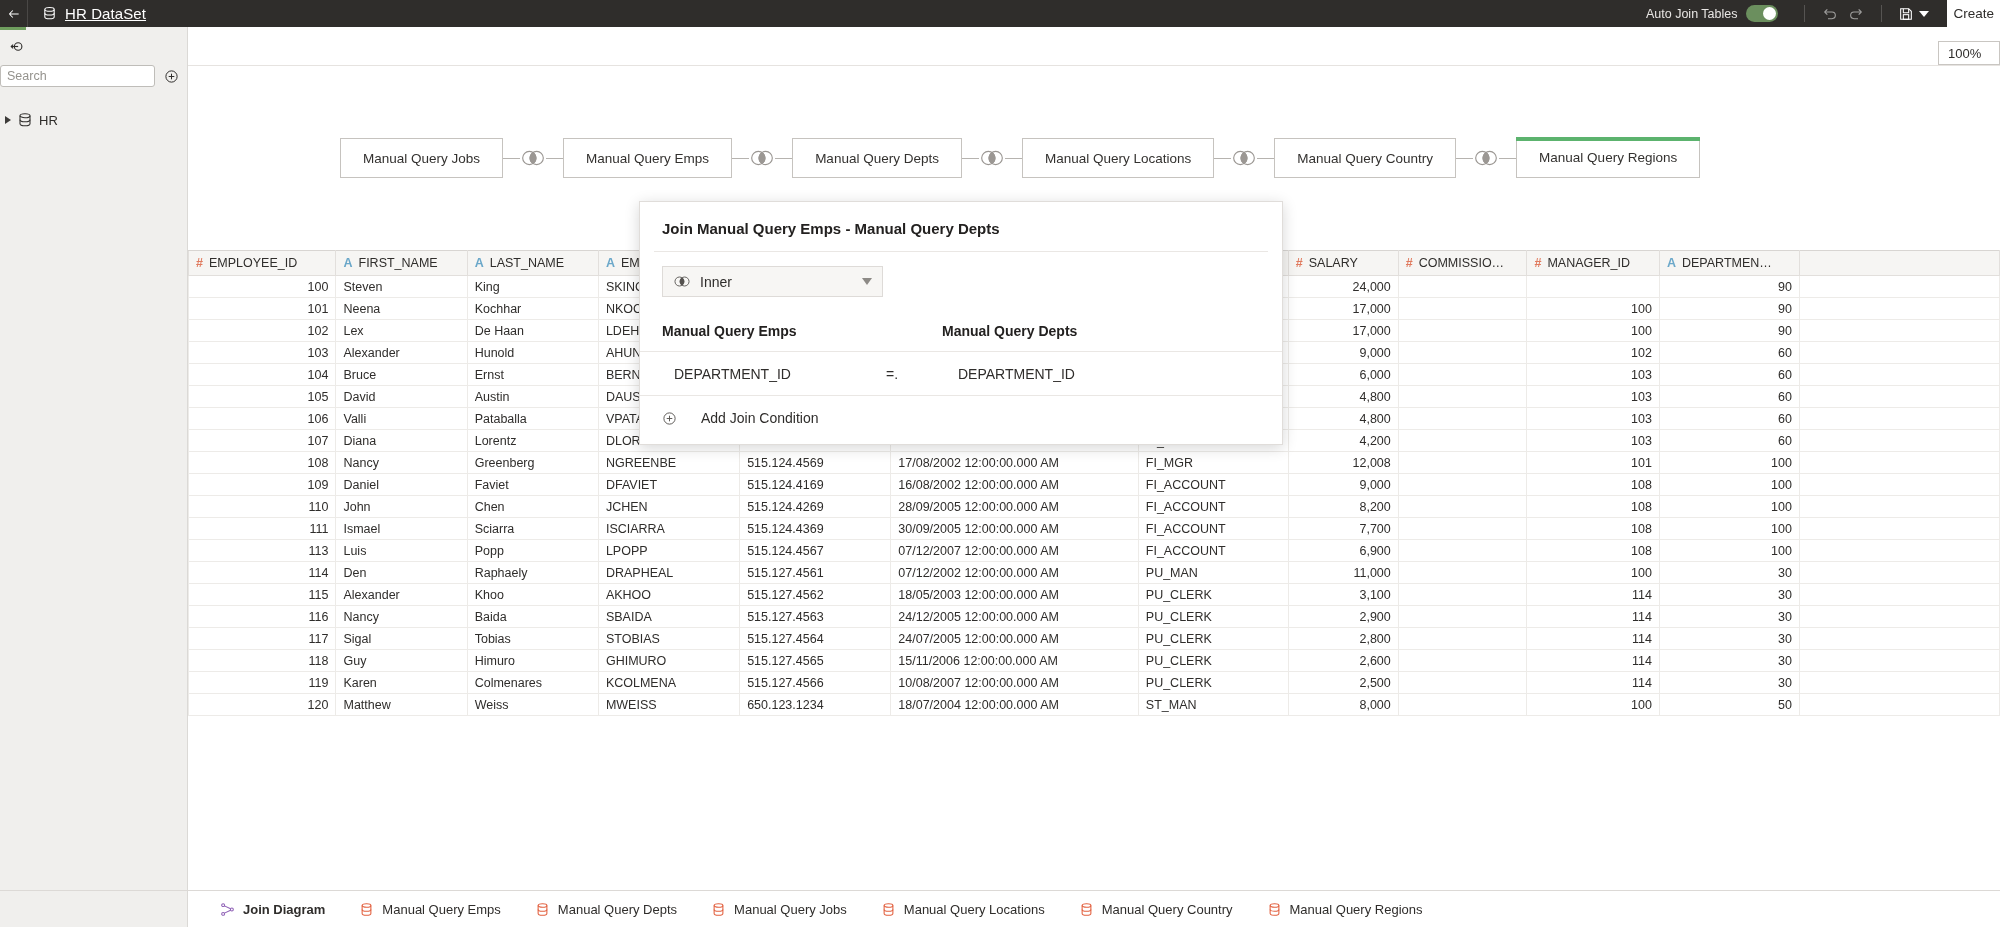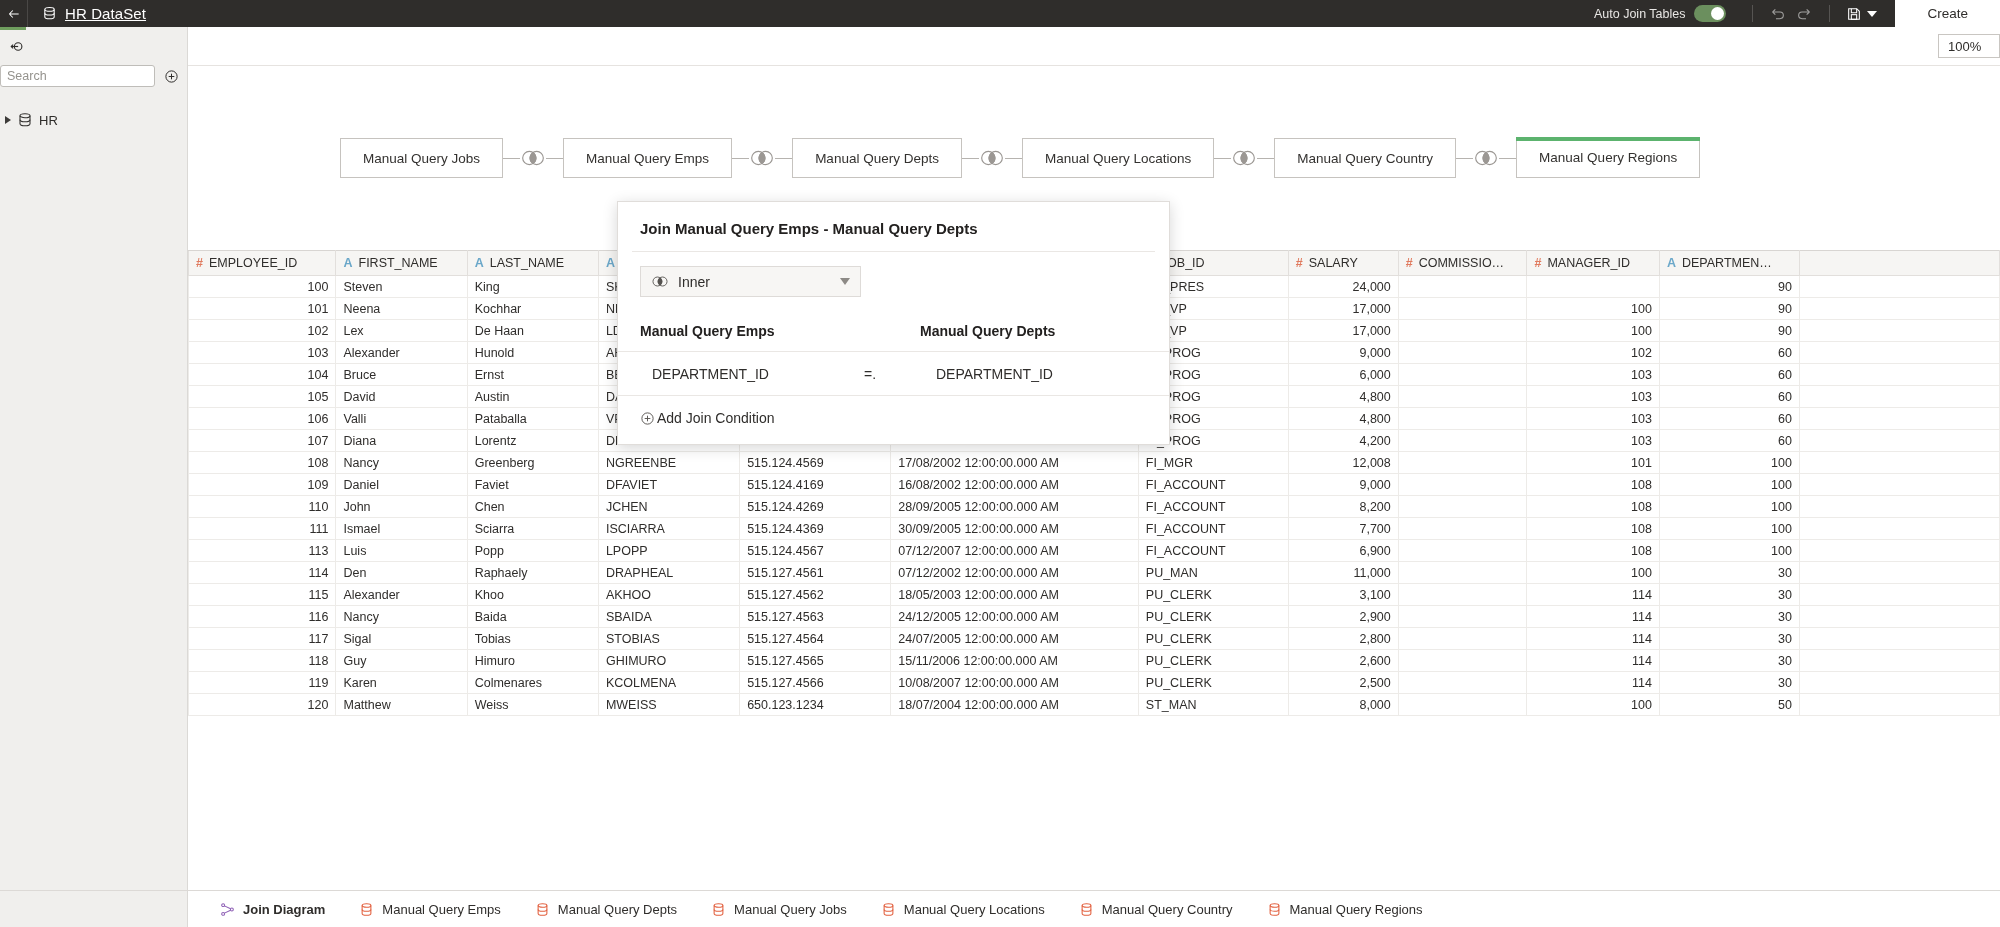--- a/index.html
+++ b/index.html
@@ -36,21 +36,21 @@
     border-radius: 50%; background: #ffffff;
   }
   .tb-div { width: 1px; height: 17px; background: #565452; margin: 0 12px; }
   .tb-ico { width: 26px; height: 27px; display: flex; align-items: center; justify-content: center; cursor: pointer; }
   .tb-ico svg { width: 16px; height: 16px; }
   .tb-ico.dim svg { opacity: .55; }
   .tb-save { display: flex; align-items: center; gap: 5px; cursor: pointer; padding: 0 4px; }
   .caret-d { width: 0; height: 0; border-left: 5px solid transparent; border-right: 5px solid transparent; border-top: 6px solid #ffffff; }
   .create-btn {
     background: #ffffff; color: #2f2d2b; font-size: 13.5px;
-    height: 27px; display: flex; align-items: center; padding: 0 32px;
+    height: 27px; display: flex; align-items: center; padding: 0 6px;
     margin-left: 14px; cursor: pointer; white-space: nowrap;
   }
 
   
   .body { flex: 1 1 auto; display: flex; min-height: 0; }
 
   
   .sidebar {
     width: 188px; flex: 0 0 188px; background: #f0efed;
     border-right: 1px solid #dbd9d6; display: flex; flex-direction: column;
@@ -75,21 +75,21 @@
   .sb-node { display: flex; align-items: center; gap: 6px; padding: 3px 15px 3px 2px; cursor: pointer; }
   .sb-arrow { width: 0; height: 0; border-top: 4.5px solid transparent; border-bottom: 4.5px solid transparent; border-left: 6px solid #3d3b39; margin-left: 3px; }
   .sb-nodeicon { width: 16px; height: 16px; }
   .sb-nodelabel { font-size: 13px; color: #2f2d2b; }
 
   
   .main { flex: 1 1 auto; display: flex; flex-direction: column; min-width: 0; position: relative; background: #ffffff; }
 
   .zoombar {
     height: 39px; flex: 0 0 39px; border-bottom: 1px solid #e6e3e0;
-    display: flex; align-items: center; justify-content: flex-end; background: #ffffff;
+    display: flex; align-items: flex-end; justify-content: flex-end; background: #ffffff;
   }
   .zoom-box {
     border: 1px solid #c9c6c2; height: 24px; min-width: 62px;
     display: flex; align-items: center; padding: 0 9px;
     font-size: 13px; color: #2f2d2b; margin-right: 0; background: #fff;
   }
 
   
   .canvas { position: relative; height: 184px; flex: 0 0 184px; background: #ffffff; overflow: hidden; }
   .diagram { position: absolute; left: 152px; top: 72px; display: flex; align-items: center; }
@@ -122,41 +122,41 @@
   .tico.txt { color: #6aa7c9; }
   .tico.date { color: #8aa85e; }
   table.grid td {
     border: 1px solid #edebe8; height: 22px; font-size: 12.5px;
     color: #2f2d2b; padding: 0 7px; white-space: nowrap; overflow: hidden;
   }
   td.num { text-align: right; }
 
   
   .joindlg {
-    position: absolute; left: 429px; top: 174px; width: 553px;
+    position: absolute; left: 451px; top: 174px; width: 644px;
     background: #ffffff; border: 1px solid #e0ddda;
     box-shadow: 0 3px 14px rgba(0,0,0,.16); z-index: 40;
   }
   .jd-title { font-size: 15px; font-weight: bold; color: #232120; padding: 18px 22px 14px 22px; }
   .jd-sep { height: 1px; background: #eae7e4; margin: 0 14px; }
   .jd-body { padding: 14px 22px 0 22px; }
   .jd-select {
     height: 31px; width: 221px; border: 1px solid #dedbd8; background: #f7f6f4;
     display: flex; align-items: center; padding: 0 10px; cursor: pointer;
   }
   .jd-select .vl { flex: 1 1 auto; font-size: 14px; color: #2f2d2b; margin-left: 9px; }
   .jd-select .car { width: 0; height: 0; border-left: 5.5px solid transparent; border-right: 5.5px solid transparent; border-top: 7px solid #8d8a86; }
   .jd-cols { display: flex; margin-top: 26px; padding-bottom: 12px; }
   .jd-col { font-size: 14px; font-weight: bold; color: #232120; }
   .jd-col.left { width: 280px; }
   .jd-condrow { display: flex; align-items: center; height: 44px; border-top: 1px solid #eae7e4; }
   .jd-cond-l { width: 246px; padding-left: 34px; font-size: 14px; color: #2f2d2b; }
   .jd-cond-op { width: 72px; font-size: 14px; color: #2f2d2b; }
   .jd-cond-r { font-size: 14px; color: #2f2d2b; }
-  .jd-add { display: flex; align-items: center; gap: 2px; padding: 14px 22px 18px 22px; border-top: 1px solid #eae7e4; cursor: pointer; }
+  .jd-add { display: flex; align-items: center; gap: 24px; padding: 14px 22px 18px 22px; border-top: 1px solid #eae7e4; cursor: pointer; }
   .jd-add svg { width: 15px; height: 15px; }
   .jd-add-label { font-size: 14px; color: #2f2d2b; }
 
   
   .bottombar {
     height: 37px; flex: 0 0 37px; background: #ffffff;
     border-top: 1px solid #dcd9d6; display: flex; align-items: center;
     padding-left: 0;
   }
   .bt-pad { width: 188px; flex: 0 0 188px; background: #f0efed; height: 37px; border-right: 1px solid #dbd9d6; }

